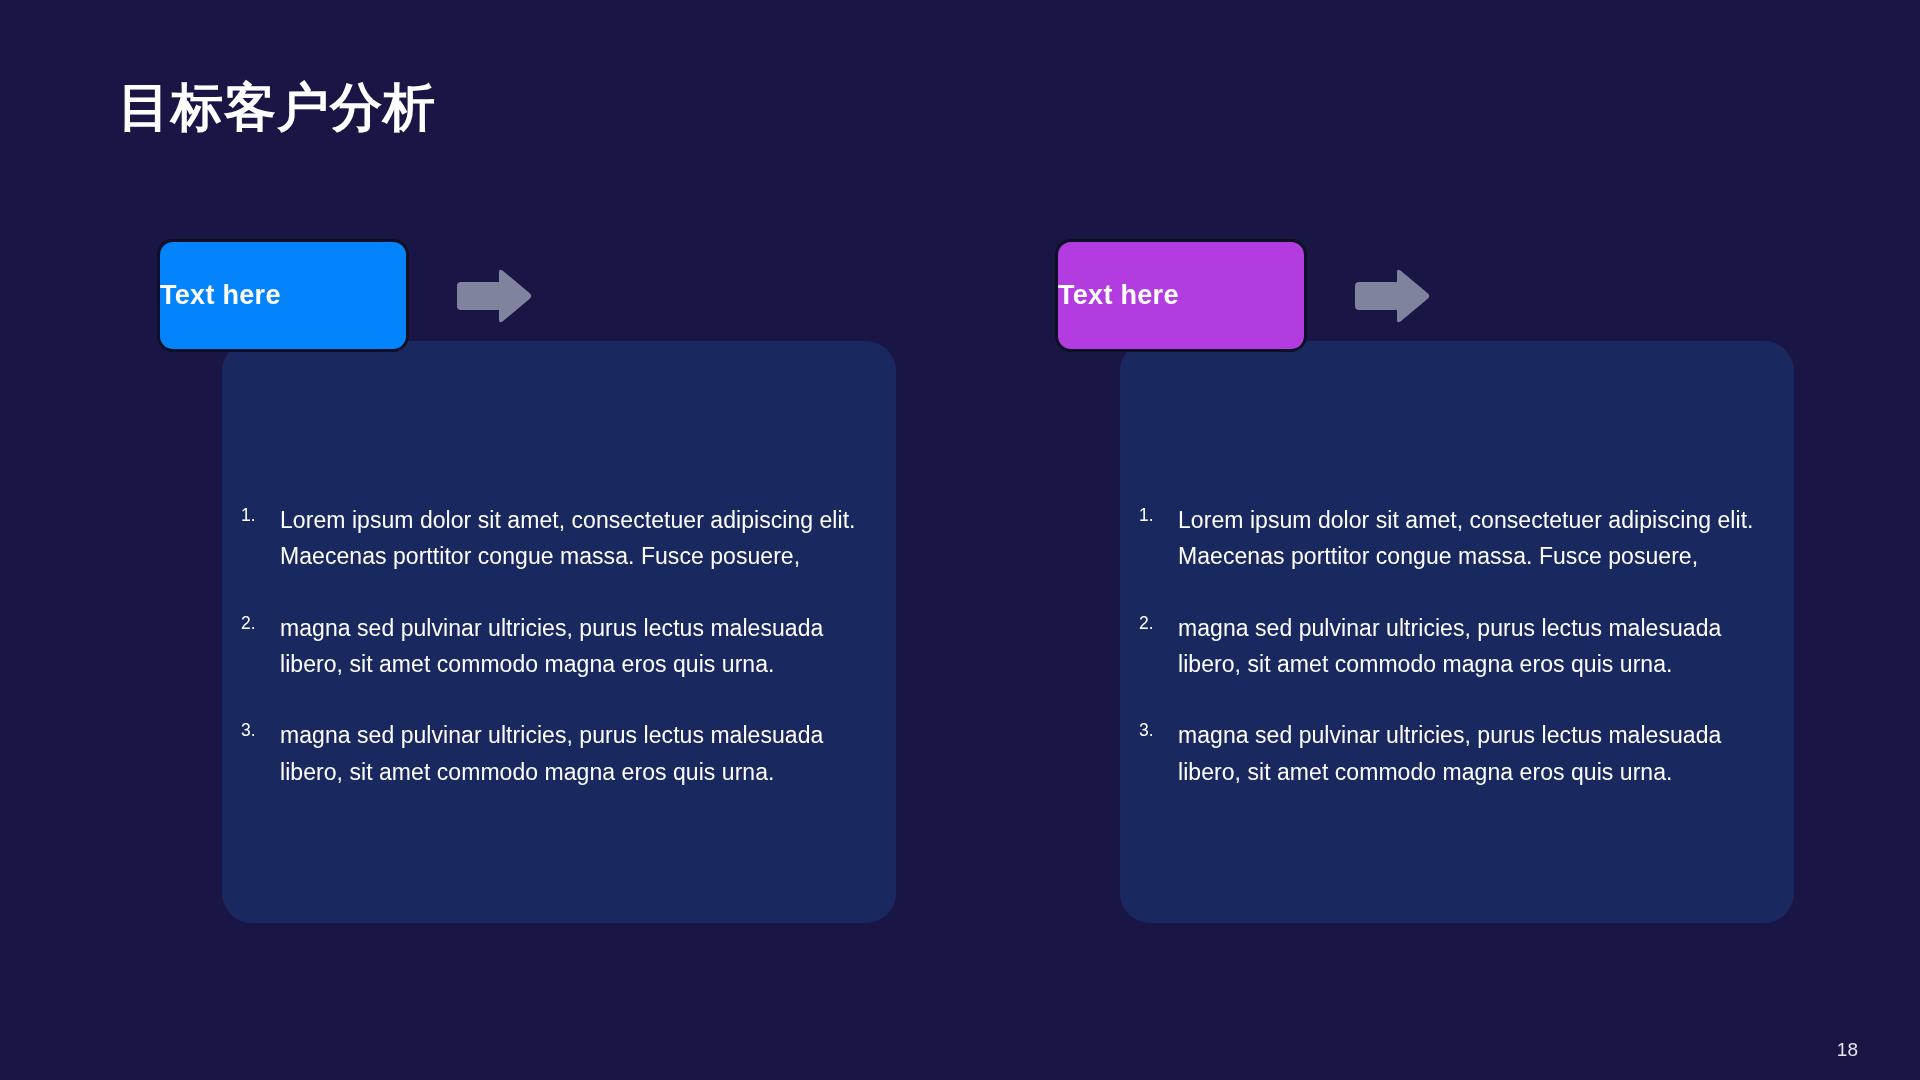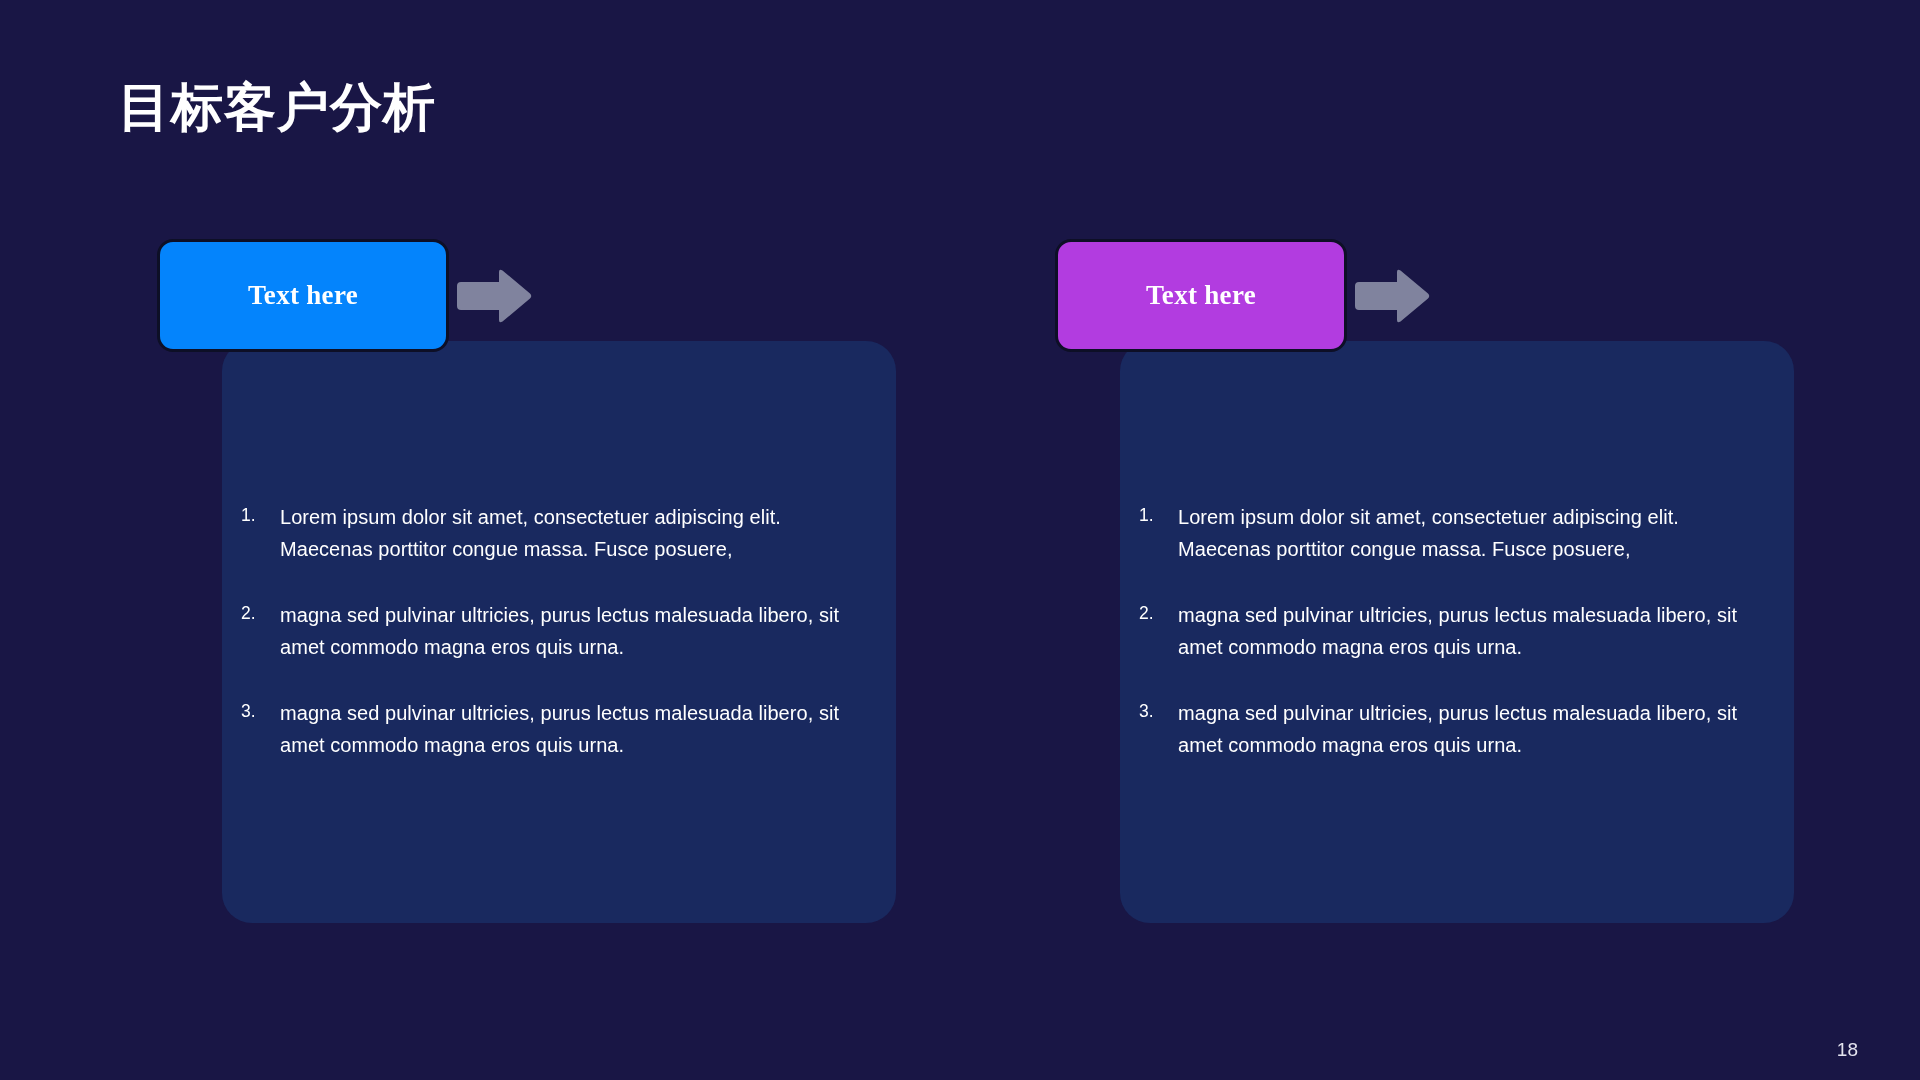--- a/index.html
+++ b/index.html
@@ -31,29 +31,27 @@
   
   .column { position:absolute; top:0; left:0; }
   .column.left  { left:0px; }
   .column.right { left:898px; }
 
   
   .pill {
     position:absolute;
     top:239px;
     left:157px;
-    width:292px;
+    width:252px;
     height:113px;
     border-radius:16px;
     border:3px solid #0d0f26;
     display:flex;
     align-items:center;
-    justify-content:center;
     z-index:3;
-    font-family:Liberation Serif, serif;
   }
   .pill-label {
     font-size:27px;
     font-weight:bold;
     color:#ffffff;
     letter-spacing:0.3px;
     user-select:none;
   }
   .pill.blue   { background:#0484fc; }
   .pill.purple { background:#b23ce0; }
@@ -98,21 +96,21 @@
     flex:0 0 auto;
     width:43px;
     font-size:17.5px;
     color:#ffffff;
     line-height:1.58;
     text-align:left;
     padding-left:4px;
   }
   .list-text {
     flex:1 1 auto;
-    font-size:20px;
+    font-size:23px;
     color:#ffffff;
     line-height:1.58;
     letter-spacing:0.05px;
   }
 
   
   .page-number {
     position:absolute;
     right:62px;
     bottom:19px;

